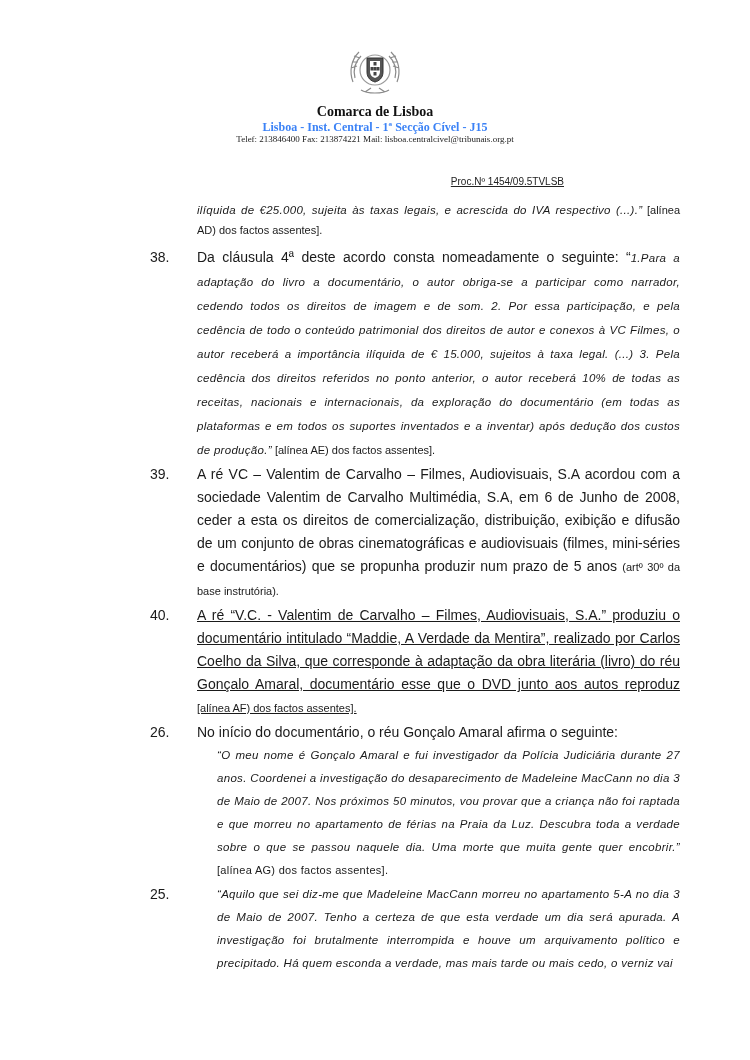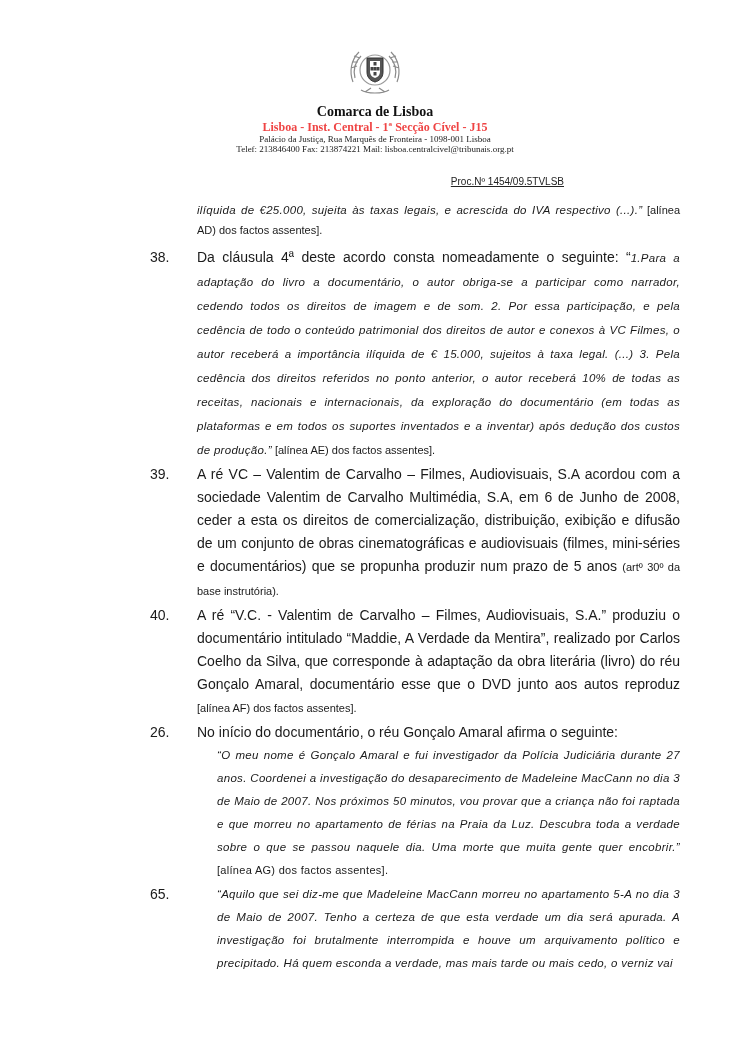--- a/index.html
+++ b/index.html
@@ -2,21 +2,21 @@
 <html><head>
   <meta charset="utf-8">
   <style>
     html, body { margin: 0; padding: 0; background: #ffffff; }
     body { width: 750px; height: 1060px; position: relative; overflow: hidden; color: #1a1a1a; }
     .page { position: absolute; left: 0; top: 0; width: 680px; height: 1060px; background: #fff; }
 
     .header { position: absolute; left: 0; top: 38px; width: 750px; text-align: center; }
     .emblem { width: 64px; height: 64px; margin: 0 auto; display: block; }
     .court { font-family: "Liberation Serif", serif; font-weight: bold; font-size: 14px; margin-top: 2px; line-height: 16px; color: #111; }
-    .section { font-family: "Liberation Serif", serif; font-weight: bold; font-size: 12px; line-height: 14px; color: #ef4444; }
+    .section { font-family: "Liberation Serif", serif; font-weight: bold; font-size: 12px; line-height: 14px; color: #3b82f6; }
     .addr { font-family: "Liberation Serif", serif; font-size: 9px; line-height: 10px; color: #222; }
 
     .proc { position: absolute; right: 116px; top: 176px; font-family: "Liberation Sans", sans-serif; font-size: 10px; color: #222; text-decoration: underline; }
 
     .body { position: absolute; left: 150px; top: 200px; width: 530px; font-family: "Liberation Sans", sans-serif; color: #1a1a1a; }
     .cont { padding-left: 47px; font-size: 12px; line-height: 20px; text-align: justify; }
     .para { position: relative; padding-left: 47px; font-size: 14px; line-height: 23px; text-align: justify; }
     .para .num { position: absolute; left: 0; top: 0; font-size: 14px; }
     .it { font-style: italic; font-size: 11.5px; letter-spacing: 0.3px; }
     .ref { font-size: 11px; }
@@ -41,50 +41,49 @@
       <g fill="#444">
         <rect x="30.5" y="24" width="3" height="3.5"></rect>
         <rect x="27.5" y="29" width="3" height="3.5"></rect>
         <rect x="30.5" y="29" width="3" height="3.5"></rect>
         <rect x="33.5" y="29" width="3" height="3.5"></rect>
         <rect x="30.5" y="34" width="3" height="3.5"></rect>
       </g>
     </svg>
     <div class="court">Comarca de Lisboa</div>
     <div class="section">Lisboa - Inst. Central - 1ª Secção Cível - J15</div>
-    <div class="addr">Palácio da Justiça, Rua Marquês de Fronteira - 1098-001 Lisboa</div>
     <div class="addr">Telef: 213846400   Fax: 213874221 Mail: lisboa.centralcivel@tribunais.org.pt</div>
   </div>
 
   <div class="proc">Proc.Nº 1454/09.5TVLSB</div>
 
   <div class="body">
 
     <div class="cont"><span class="it">ilíquida de €25.000, sujeita às taxas legais, e acrescida do IVA respectivo (...).”</span><span class="ref"> [alínea AD) dos factos assentes].</span></div>
 
     <div class="para" style="margin-top:6px;">
       <span class="num">38.</span>
       <span>Da cláusula 4ª deste acordo consta nomeadamente o seguinte: “</span><span class="it">1.Para a adaptação do livro a documentário, o autor obriga-se a participar como narrador, cedendo todos os direitos de imagem e de som. 2. Por essa participação, e pela cedência de todo o conteúdo patrimonial dos direitos de autor e conexos à VC Filmes, o autor receberá a importância ilíquida de € 15.000, sujeitos à taxa legal. (...) 3. Pela cedência dos direitos referidos no ponto anterior, o autor receberá 10% de todas as receitas, nacionais e internacionais, da exploração do documentário (em todas as plataformas e em todos os suportes inventados e a inventar) após dedução dos custos de produção.”</span><span class="ref"> [alínea AE) dos factos assentes].</span>
     </div>
 
     <div class="para" style="margin-top:1px;">
       <span class="num">39.</span>
       <span>A ré VC – Valentim de Carvalho – Filmes, Audiovisuais, S.A acordou com a sociedade Valentim de Carvalho Multimédia, S.A, em 6 de Junho de 2008, ceder a esta os direitos de comercialização, distribuição, exibição e difusão de um conjunto de obras cinematográficas e audiovisuais (filmes, mini-séries e documentários) que se propunha produzir num prazo de 5 anos </span><span class="ref">(artº 30º da base instrutória).</span>
     </div>
 
-    <div class="para" style="margin-top:1px;">
+    <div class="para" style="margin-top:1px;text-decoration:underline;">
       <span class="num">40.</span>
       <span>A ré “V.C. - Valentim de Carvalho – Filmes, Audiovisuais, S.A.” produziu o documentário intitulado “Maddie, A Verdade da Mentira”, realizado por Carlos Coelho da Silva, que corresponde à adaptação da obra literária (livro) do réu Gonçalo Amaral, documentário esse que o DVD junto aos autos reproduz </span><span class="ref">[alínea AF) dos factos assentes].</span>
     </div>
 
     <div class="para" style="margin-top:1px;">
       <span class="num">26.</span>
       <div>No início do documentário, o réu Gonçalo Amaral afirma o seguinte:</div>
       <div class="quote"><span>“O meu nome é Gonçalo Amaral e fui investigador da Polícia Judiciária durante 27 anos. Coordenei a investigação do desaparecimento de Madeleine MacCann no dia 3 de Maio de 2007. Nos próximos 50 minutos, vou provar que a criança não foi raptada e que morreu no apartamento de férias na Praia da Luz. Descubra toda a verdade sobre o que se passou naquele dia. Uma morte que muita gente quer encobrir.”</span><span class="ref"> [alínea AG) dos factos assentes].</span></div>
     </div>
 
     <div class="para" style="margin-top:1px;">
-      <span class="num">65.</span>
+      <span class="num">25.</span>
       <div class="quote"><span>“Aquilo que sei diz-me que Madeleine MacCann morreu no apartamento 5-A no dia 3 de Maio de 2007. Tenho a certeza de que esta verdade um dia será apurada. A investigação foi brutalmente interrompida e houve um arquivamento político e precipitado. Há quem esconda a verdade, mas mais tarde ou mais cedo, o verniz vai</span></div>
     </div>
 
   </div>
 </div>
 
 </body></html>

